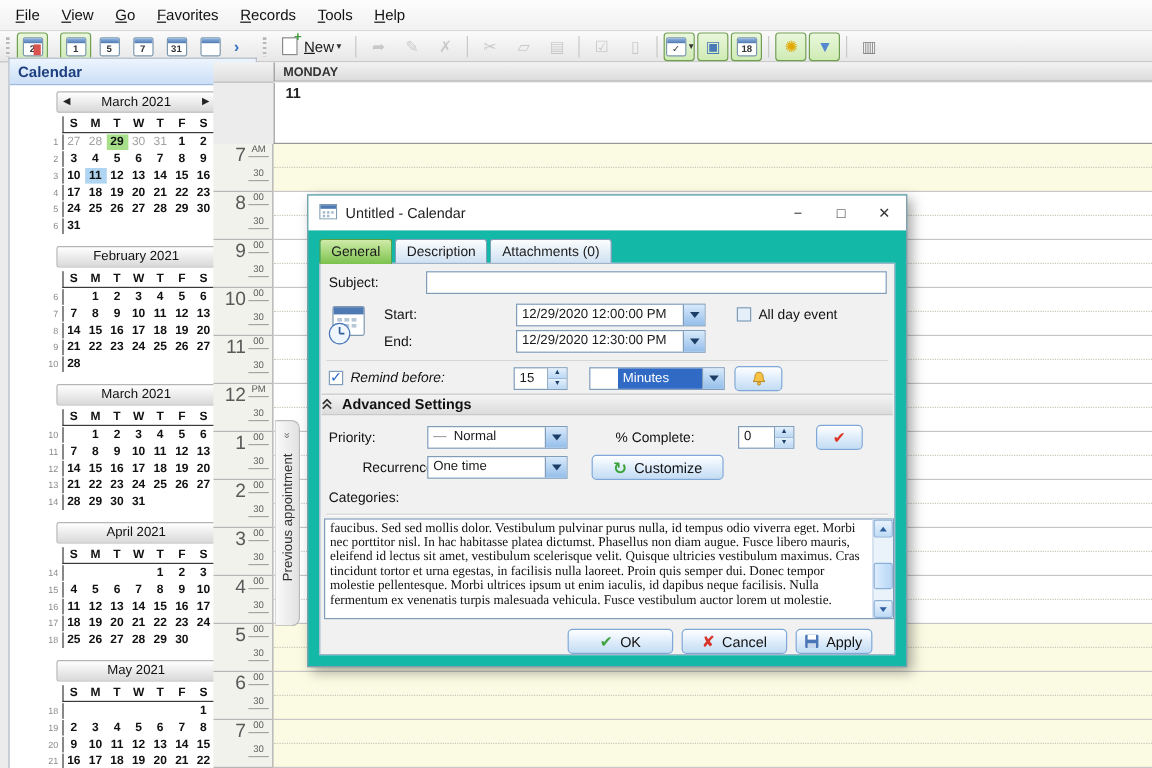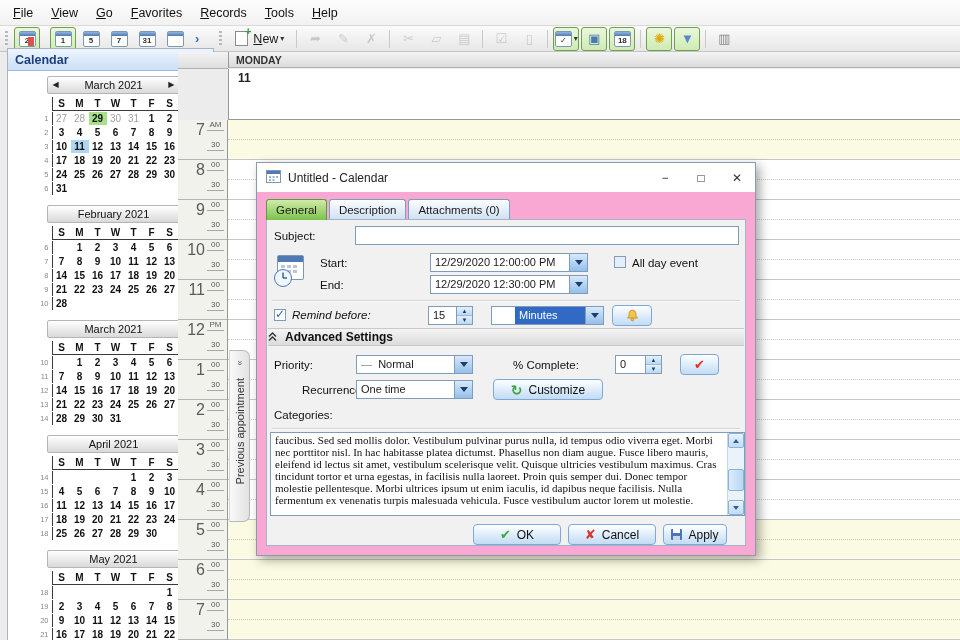--- a/index.html
+++ b/index.html
@@ -67,21 +67,21 @@
   .rows{position:absolute;left:50px;top:0;right:0;bottom:0;}
   .hrow{height:40px;border-bottom:1px solid #C6C6C6;box-sizing:border-box;position:relative;}
   .hrow.work{background:var(--work-bg);}
   .hrow.off{background:var(--off-bg);}
   .hrow .half{position:absolute;top:19px;left:0;right:0;border-top:1px dotted #C9C9BB;}
   .prev-tab{position:absolute;left:51px;top:298px;width:21px;height:172px;background:linear-gradient(90deg,#F9F9F9,#E2E2E2);border:1px solid #B9B9B9;border-left:1px solid #D5D5D5;border-radius:0 7px 7px 0;box-sizing:border-box;display:flex;flex-direction:column;align-items:center;padding-top:7px;z-index:2;}
   .prev-tab .xpd{font-size:9px;color:#555;transform:rotate(90deg);}
   .prev-tab .vtext{writing-mode:vertical-rl;transform:rotate(180deg);font-size:11px;color:#333;margin-top:10px;}
 
   
-  .dlg{position:absolute;left:256px;top:162px;width:500px;height:394px;background:#f9a8d4;border:1px solid #8A9BAD;box-shadow:4px 4px 10px rgba(0,0,0,.35);z-index:10;box-sizing:border-box;}
+  .dlg{position:absolute;left:256px;top:162px;width:500px;height:394px;background:#14b8a6;border:1px solid #8A9BAD;box-shadow:4px 4px 10px rgba(0,0,0,.35);z-index:10;box-sizing:border-box;}
   .dlg-title{height:29px;background:#fff;display:flex;align-items:center;padding-left:9px;}
   .dlg-title .ttl{font-size:12px;color:#222;margin-left:7px;}
   .wctrl{margin-left:auto;display:flex;height:29px;}
   .wbtn{width:36px;display:flex;align-items:center;justify-content:center;font-size:12px;color:#333;}
   .tabs{display:flex;padding:6px 9px 0;height:21px;}
   .tab{padding:0 9px;display:flex;align-items:center;font-size:11.5px;border:1px solid #7F9DB9;border-bottom:none;border-radius:3px 3px 0 0;background:linear-gradient(#FBFDFE,#CDE0F2);margin-right:2px;position:relative;top:1px;}
   .tab.active{background:linear-gradient(#CFEBA8,#7CC24E);border-color:#5E9B3C;z-index:2;}
   .tab-panel{position:absolute;left:9px;right:9px;top:56px;bottom:9px;border:1px solid #9FB5CC;background:#F1F1F1;}
   .lbl{position:absolute;font-size:11.5px;color:#111;}
   .txtfield{position:absolute;background:#fff;border:1px solid #7F9DB9;box-sizing:border-box;font-size:11px;padding:2px 4px;color:#111;}

